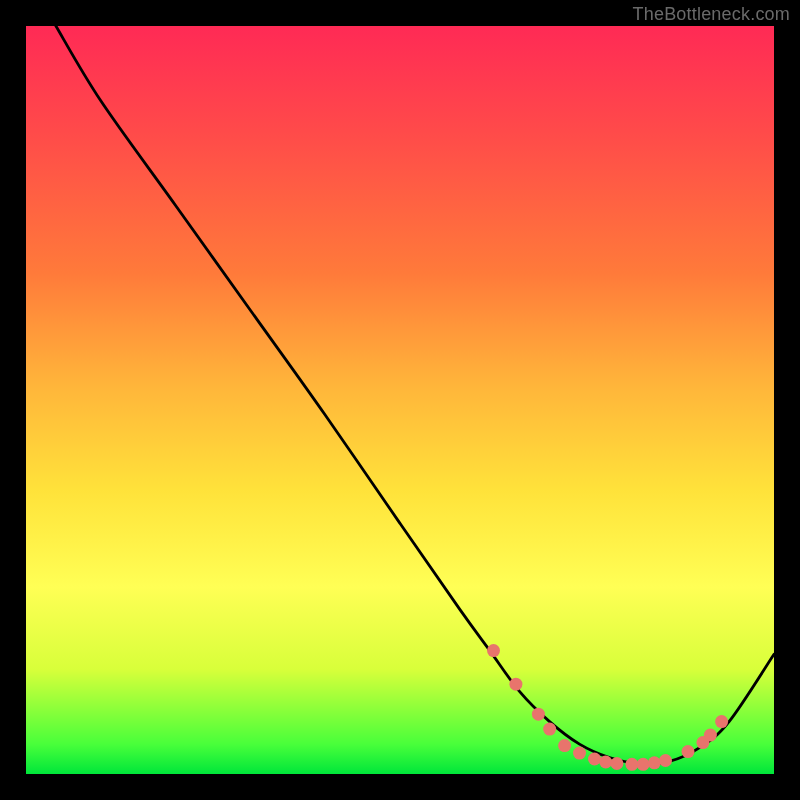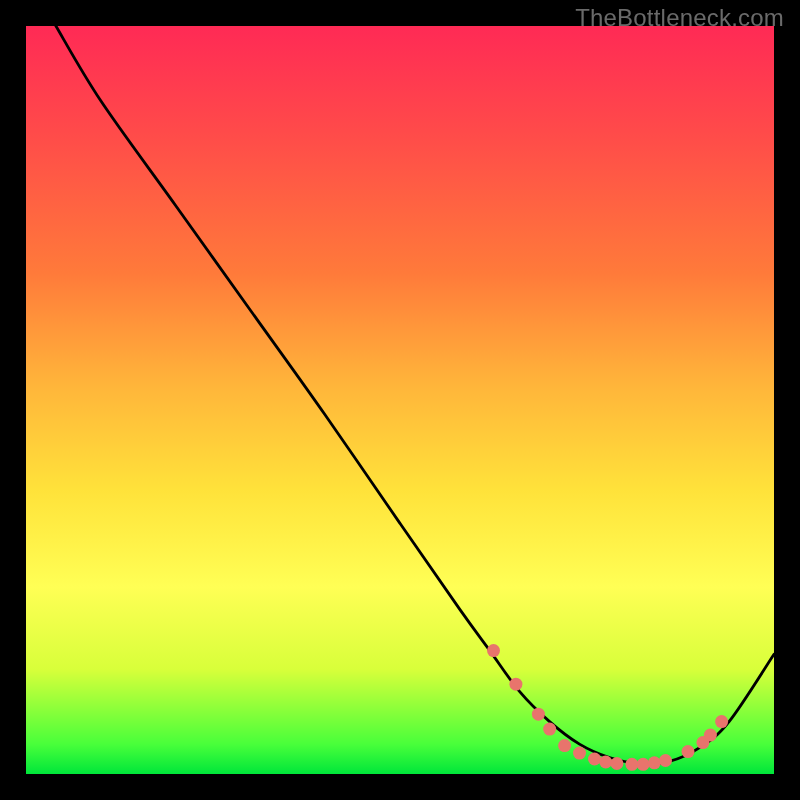--- a/index.html
+++ b/index.html
@@ -34,23 +34,23 @@
       #ffe23a 62%,
       #ffff55 75%,
       #d8ff3a 86%,
       #49ff3a 96%,
       #00e63a 100%
     );
   }
   .watermark {
     position: absolute;
     top: 4px;
-    right: 16px;
+    right: 10px;
     color: #6a6a6a;
-    font-size: 24px;
+    font-size: 18px;
     font-weight: 500;
     letter-spacing: 0.2px;
   }
   svg.curve {
     position: absolute;
     left: 0;
     top: 0;
     width: 748px;
     height: 748px;
     overflow: visible;

